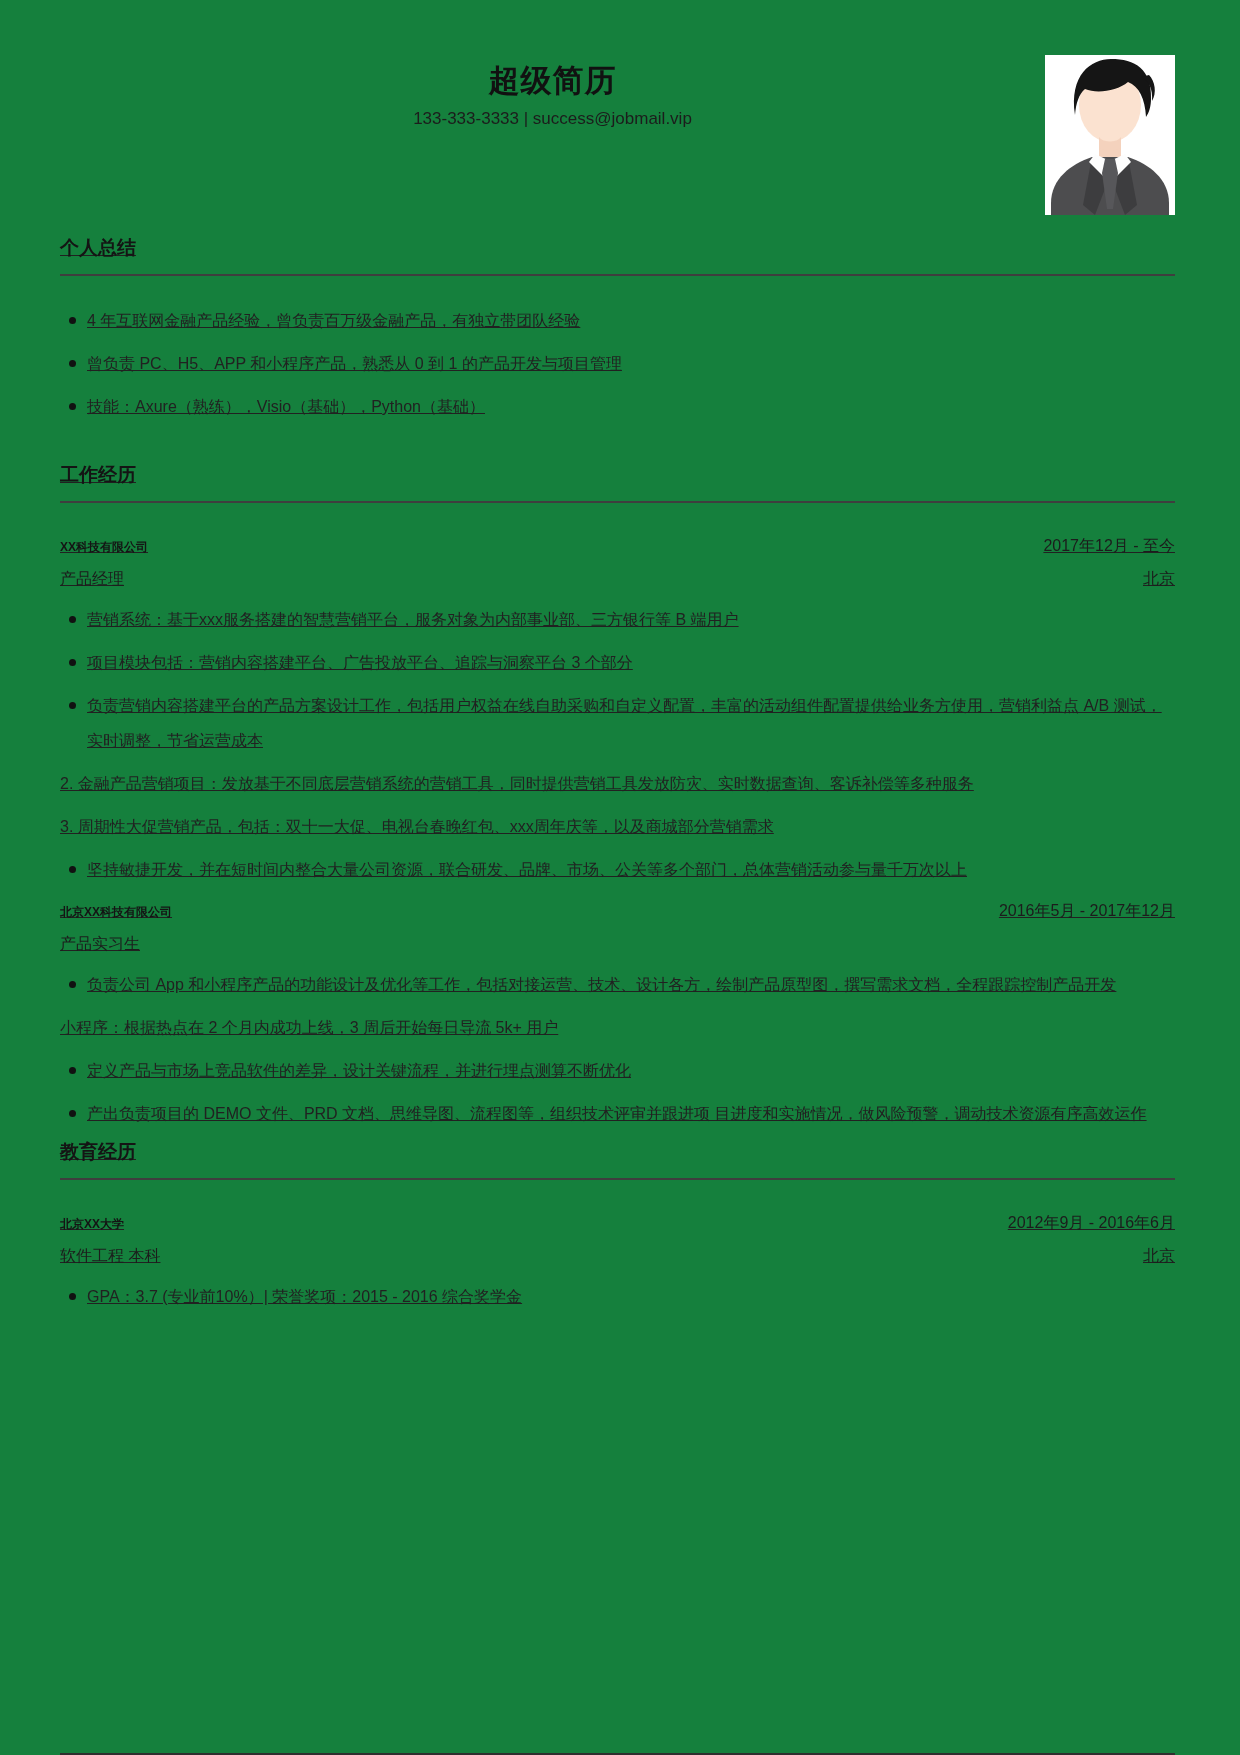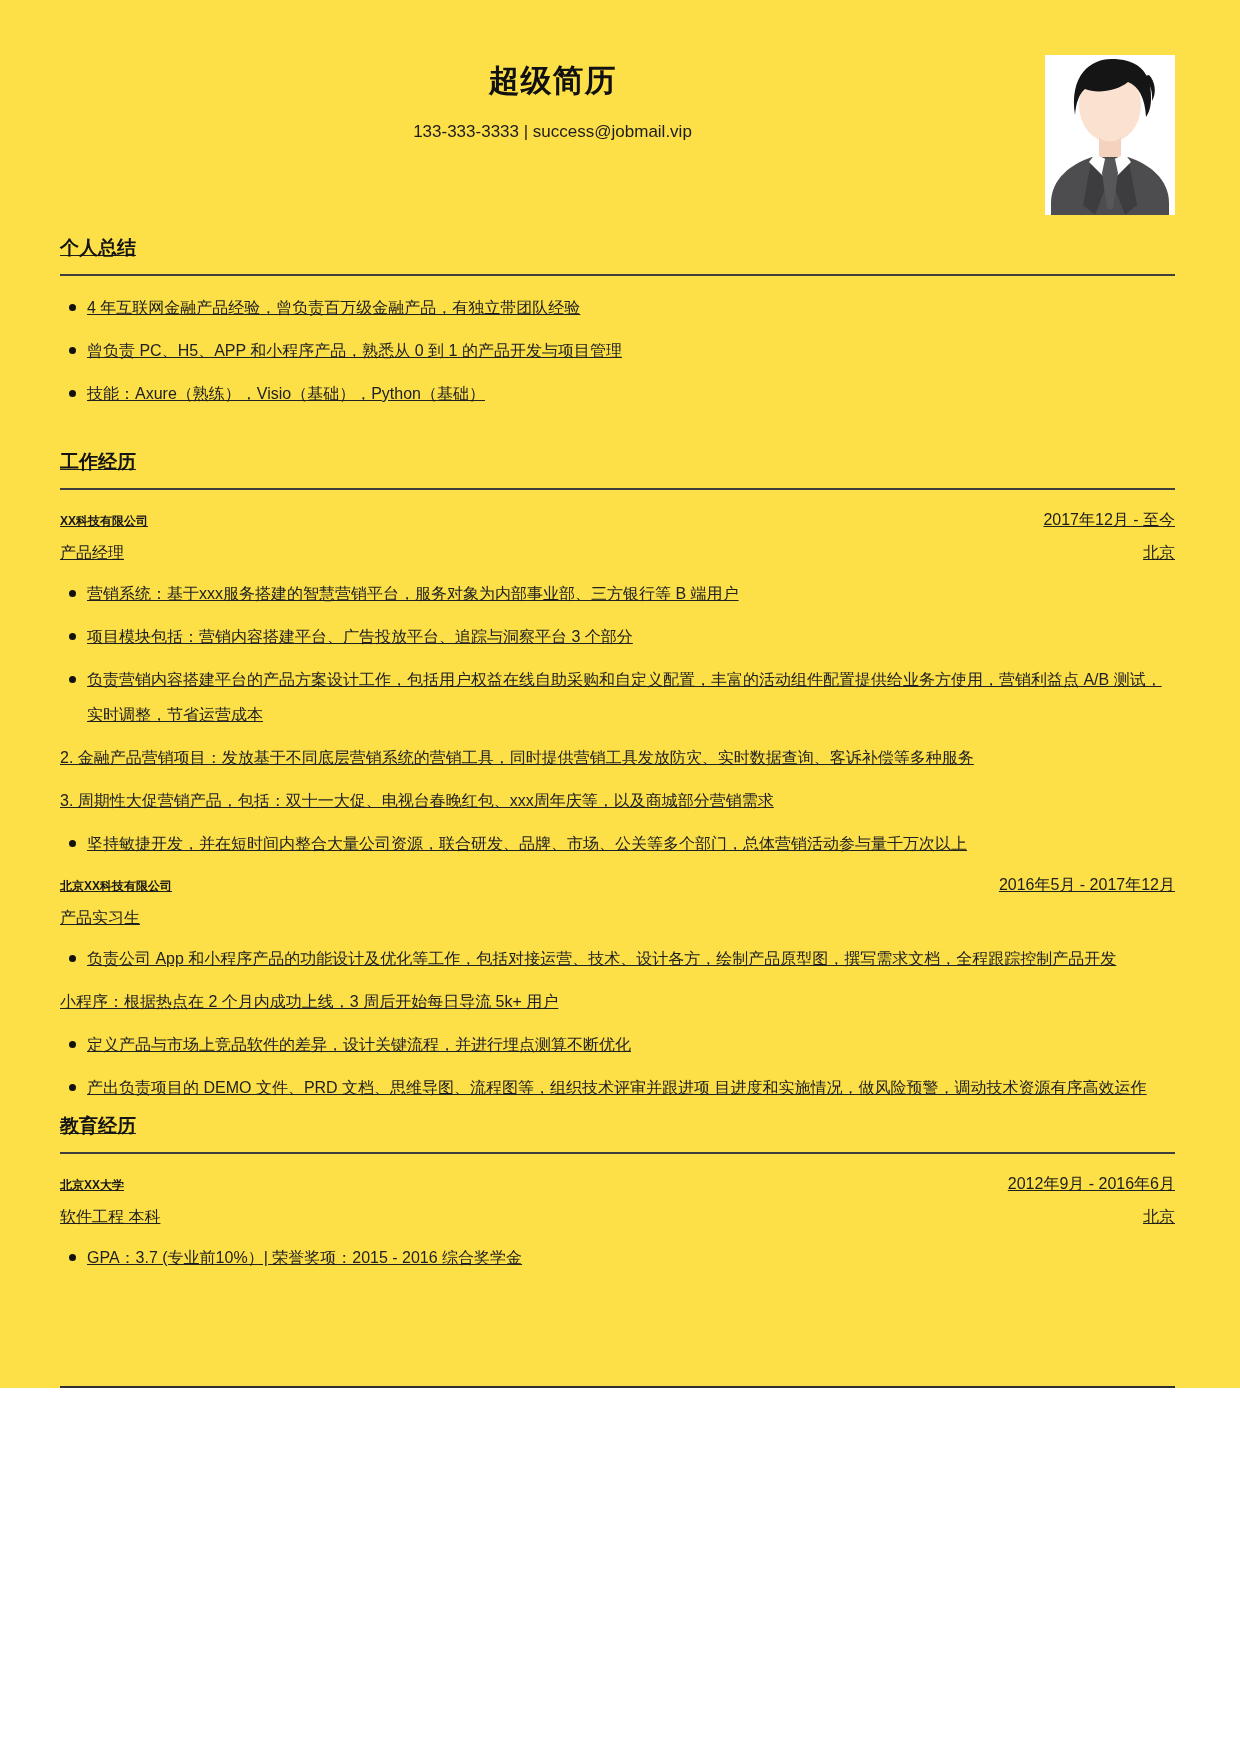--- a/index.html
+++ b/index.html
@@ -1,39 +1,39 @@
 <!DOCTYPE html>
 <html><head>
 <meta charset="utf-8">
 <style>
   * { box-sizing: border-box; }
   html, body { margin: 0; padding: 0; background: #ffffff; }
   .page {
-    width: 1240px; height: 1388px; background: #fde047; position: relative;
+    width: 1240px; height: 1755px; background: #15803d; position: relative;
     font-family: "Liberation Sans", sans-serif; color: #212121; overflow: hidden;
   }
   .content { padding: 0 65px 0 60px; }
 
   
   .header { display: flex; align-items: flex-start; padding-top: 55px; }
   .header-text { flex: 1; text-align: center; padding-top: 5px; }
   .resume-title { margin: 0; font-size: 31px; font-weight: 700; color: #111; letter-spacing: 1px; }
-  .contact-line { margin-top: 20px; font-size: 17px; color: #1c1c1c; }
+  .contact-line { margin-top: 7px; font-size: 17px; color: #1c1c1c; }
   .avatar { width: 130px; height: 160px; flex: none; overflow: hidden; }
 
   
   section { margin-top: 0; text-decoration: underline; }
   .section-title {
     margin: 0; font-size: 19px; font-weight: 700; color: #141414;
     padding-bottom: 13px; border-bottom: 2px solid #3e3e3e;
   }
   .sec-summary { margin-top: 20px; }
   .sec-work { margin-top: 38px; }
   .sec-edu { }
-  .section-body { padding-top: 6px; }
+  .section-body { padding-top: 19px; }
 
   
   .entry { margin-top: 10px; }
   .entry-head { display: flex; justify-content: space-between; align-items: baseline; margin-top: 14px; }
   .entry-company { font-size: 12px; font-weight: 700; color: #141414; }
   .entry-date { font-size: 16px; color: #1c1c1c; }
   .entry-sub { display: flex; justify-content: space-between; align-items: baseline; margin-top: 12px; margin-bottom: 12px; }
   .entry-role, .entry-loc { font-size: 16px; color: #1c1c1c; }
 
   

